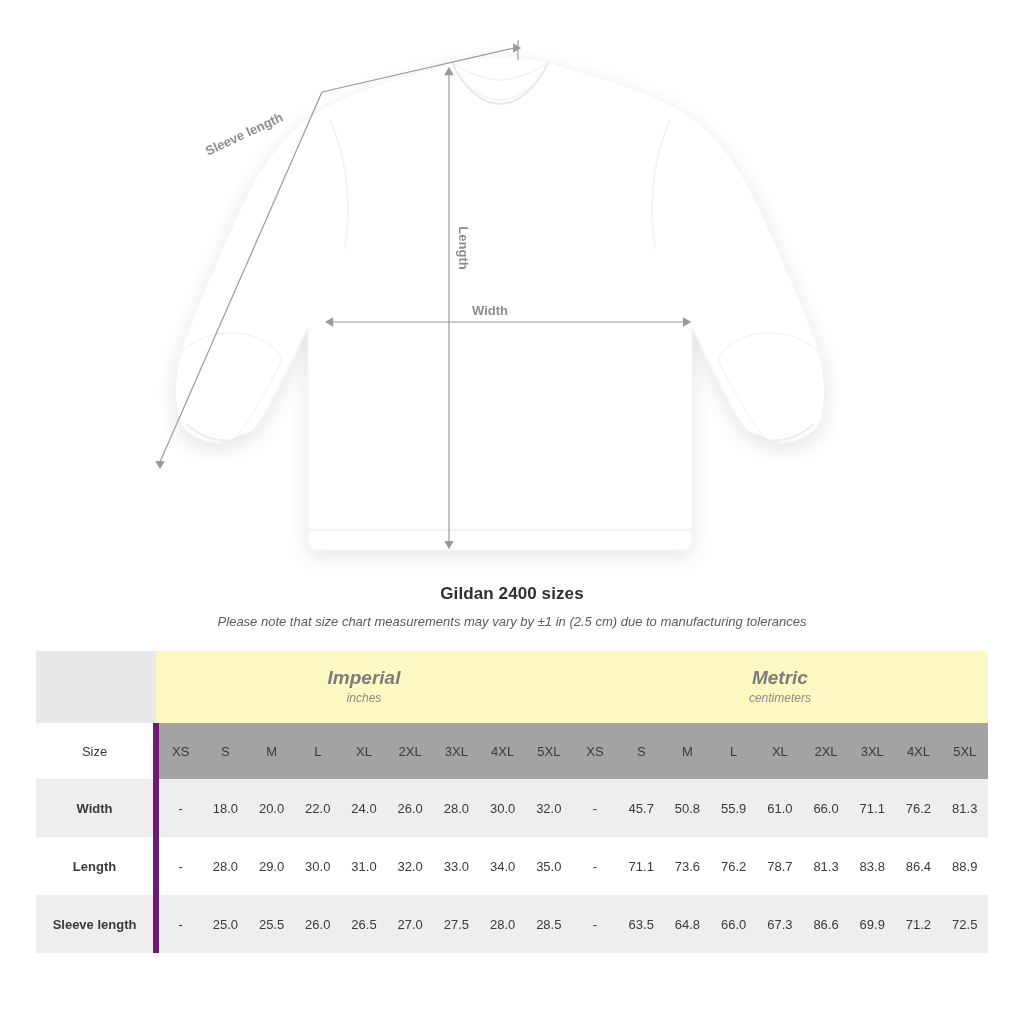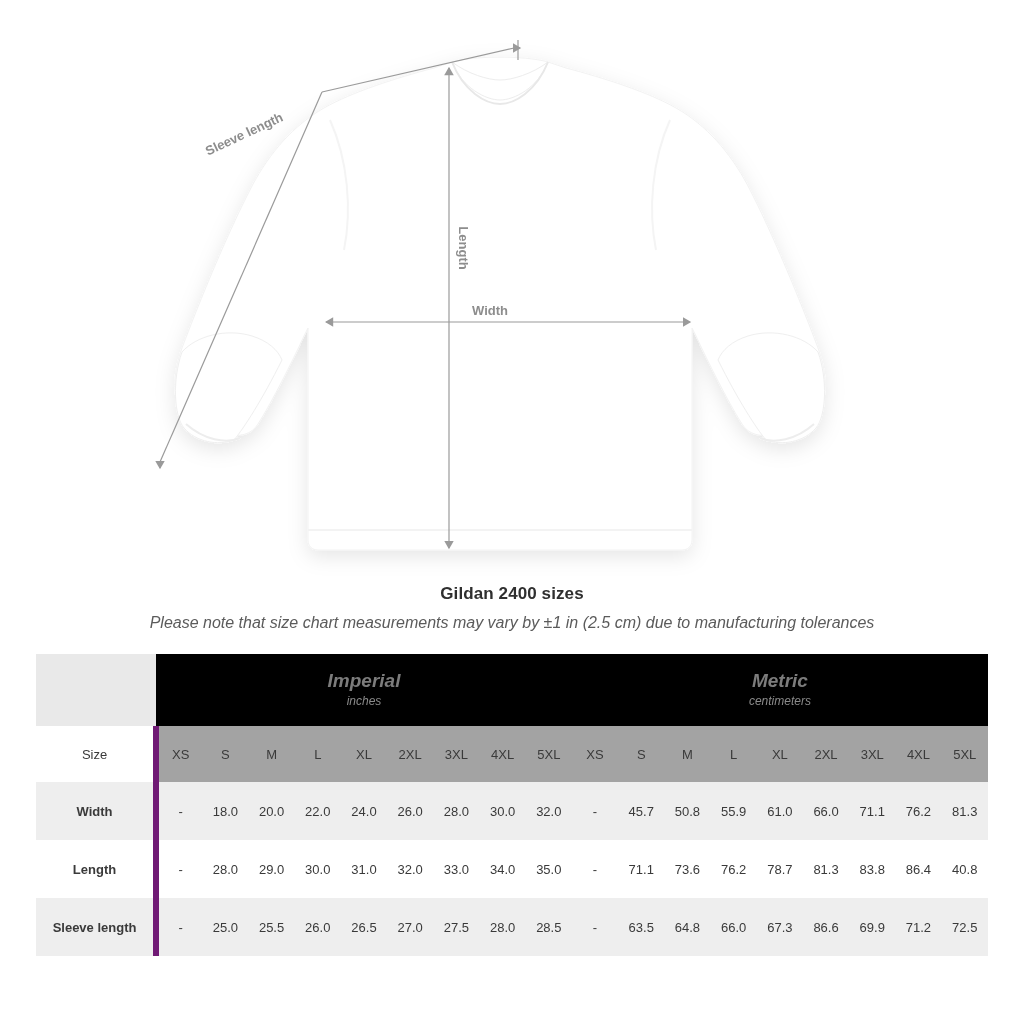--- a/index.html
+++ b/index.html
@@ -37,21 +37,21 @@
     text-align: center;
     margin-top: 4px;
   }
   .chart-title {
     font-size: 17px;
     font-weight: bold;
     color: #2f2f2f;
     letter-spacing: 0.1px;
   }
   .chart-note {
-    font-size: 16px;
+    font-size: 13px;
     font-style: italic;
     color: #5b5b5b;
     margin-top: 10px;
   }
 
   
   .table-wrap {
     margin: 22px 36px 0 36px;
   }
   table.size-chart {
@@ -64,21 +64,21 @@
   table.size-chart th {
     text-align: center;
     vertical-align: middle;
     font-weight: normal;
     padding: 0;
   }
 
   
   .unit-row td {
     height: 72px;
-    background: #000000;
+    background: #fef9c3;
     color: #7a7a7a;
   }
   .unit-name {
     font-size: 19px;
     font-style: italic;
     font-weight: bold;
     color: #7c7c7c;
     line-height: 1.25;
   }
   .unit-sub {
@@ -290,21 +290,21 @@
           <td>34.0</td>
           <td>35.0</td>
           <td>-</td>
           <td>71.1</td>
           <td>73.6</td>
           <td>76.2</td>
           <td>78.7</td>
           <td>81.3</td>
           <td>83.8</td>
           <td>86.4</td>
-          <td>40.8</td>
+          <td>88.9</td>
         </tr>
 
         <tr class="data-row odd">
           <td class="rowlabel">Sleeve length</td>
           <td>-</td>
           <td>25.0</td>
           <td>25.5</td>
           <td>26.0</td>
           <td>26.5</td>
           <td>27.0</td>

